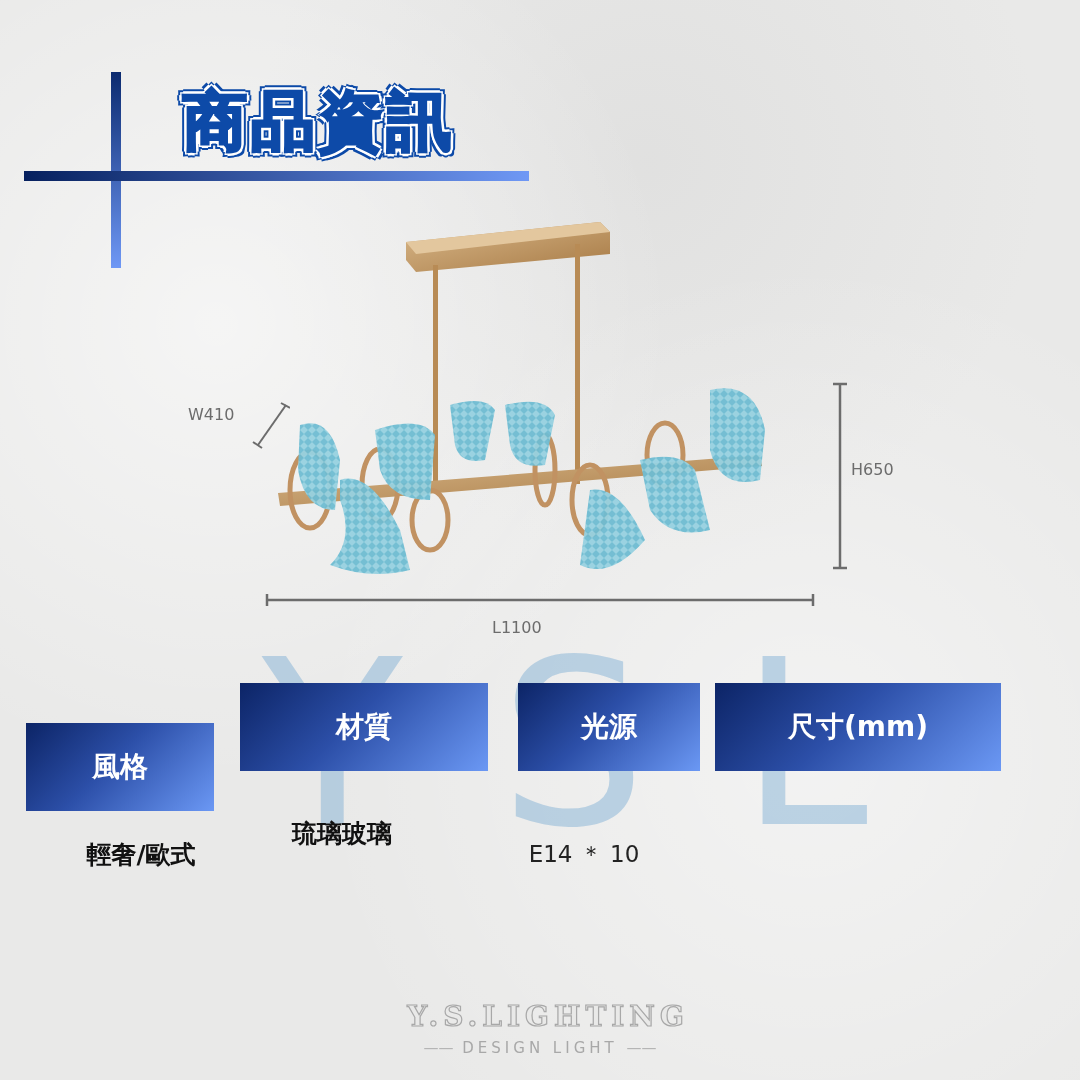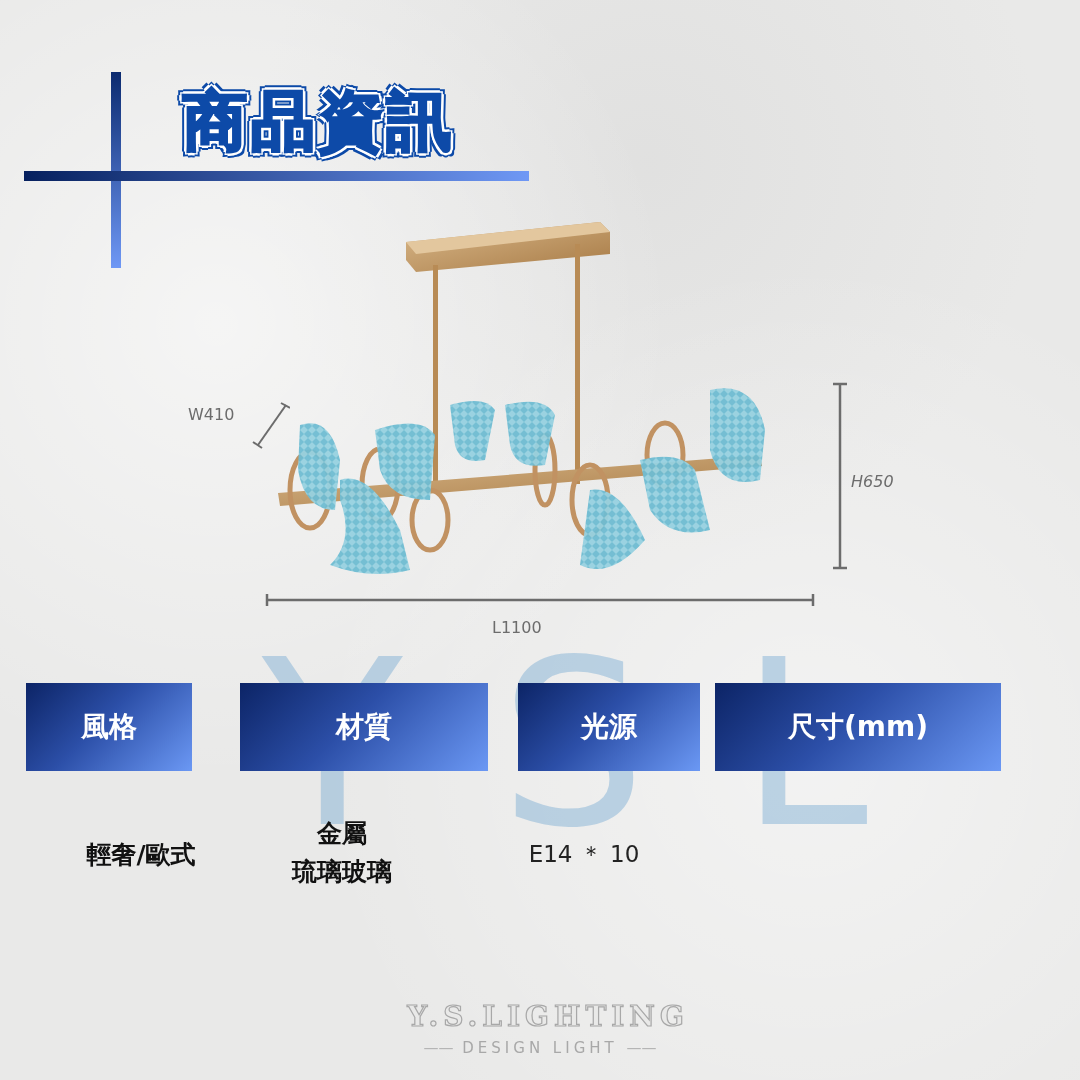--- a/index.html
+++ b/index.html
@@ -84,47 +84,46 @@
   <line x1="36" y1="5" x2="8" y2="45" stroke="#6c6c6c" stroke-width="2"></line>
   <line x1="31" y1="3" x2="40" y2="8" stroke="#6c6c6c" stroke-width="2"></line>
   <line x1="3" y1="42" x2="12" y2="48" stroke="#6c6c6c" stroke-width="2"></line>
 </svg>
 
 <svg class="abs" style="left:830px;top:382px;" width="20" height="188">
   <line x1="10" y1="2" x2="10" y2="186" stroke="#6c6c6c" stroke-width="2.5"></line>
   <line x1="3" y1="2" x2="17" y2="2" stroke="#6c6c6c" stroke-width="2.5"></line>
   <line x1="3" y1="186" x2="17" y2="186" stroke="#6c6c6c" stroke-width="2.5"></line>
 </svg>
-<div class="abs dim" style="left:851px;top:472px;font-style:italic;">H650</div>
+<div class="abs dim" style="left:851px;top:460px;">H650</div>
 
 <svg class="abs" style="left:264px;top:592px;" width="552" height="16">
   <line x1="3" y1="8" x2="549" y2="8" stroke="#6c6c6c" stroke-width="2.5"></line>
   <line x1="3" y1="2" x2="3" y2="14" stroke="#6c6c6c" stroke-width="2.5"></line>
   <line x1="549" y1="2" x2="549" y2="14" stroke="#6c6c6c" stroke-width="2.5"></line>
 </svg>
 <div class="abs dim" style="left:492px;top:618px;">L1100</div>
 
-<div class="abs hbox" style="left:26px;width:166px;">
+<div class="abs hbox" style="left:26px;width:188px;margin-top:40px;">
     <span>風格</span>
   </div>
 <div class="abs hbox" style="left:240px;width:248px;">
     <span>材質</span>
   </div>
 <div class="abs hbox" style="left:478px;width:182px;margin-left:40px;">
     <span>光源</span>
   </div>
 <div class="abs hbox" style="left:715px;width:286px;">
     <span>尺寸(mm)</span>
   </div>
 
 <div class="abs val bold" style="left:26px;width:230px;top:836px;">
   <div>輕奢/歐式</div>
 </div>
 <div class="abs val bold" style="left:240px;width:204px;top:815px;">
-  <div>金屬</div>
   <div>琉璃玻璃</div>
 </div>
 <div class="abs val reg" style="left:478px;width:212px;top:838px;">
   <div>E14 ＊ 10</div>
 </div>
 <div class="abs val reg" style="left:715px;width:336px;top:819px;">
 </div>
 
 <div class="abs brand">Y.S.LIGHTING</div>
 <div class="abs tag">

